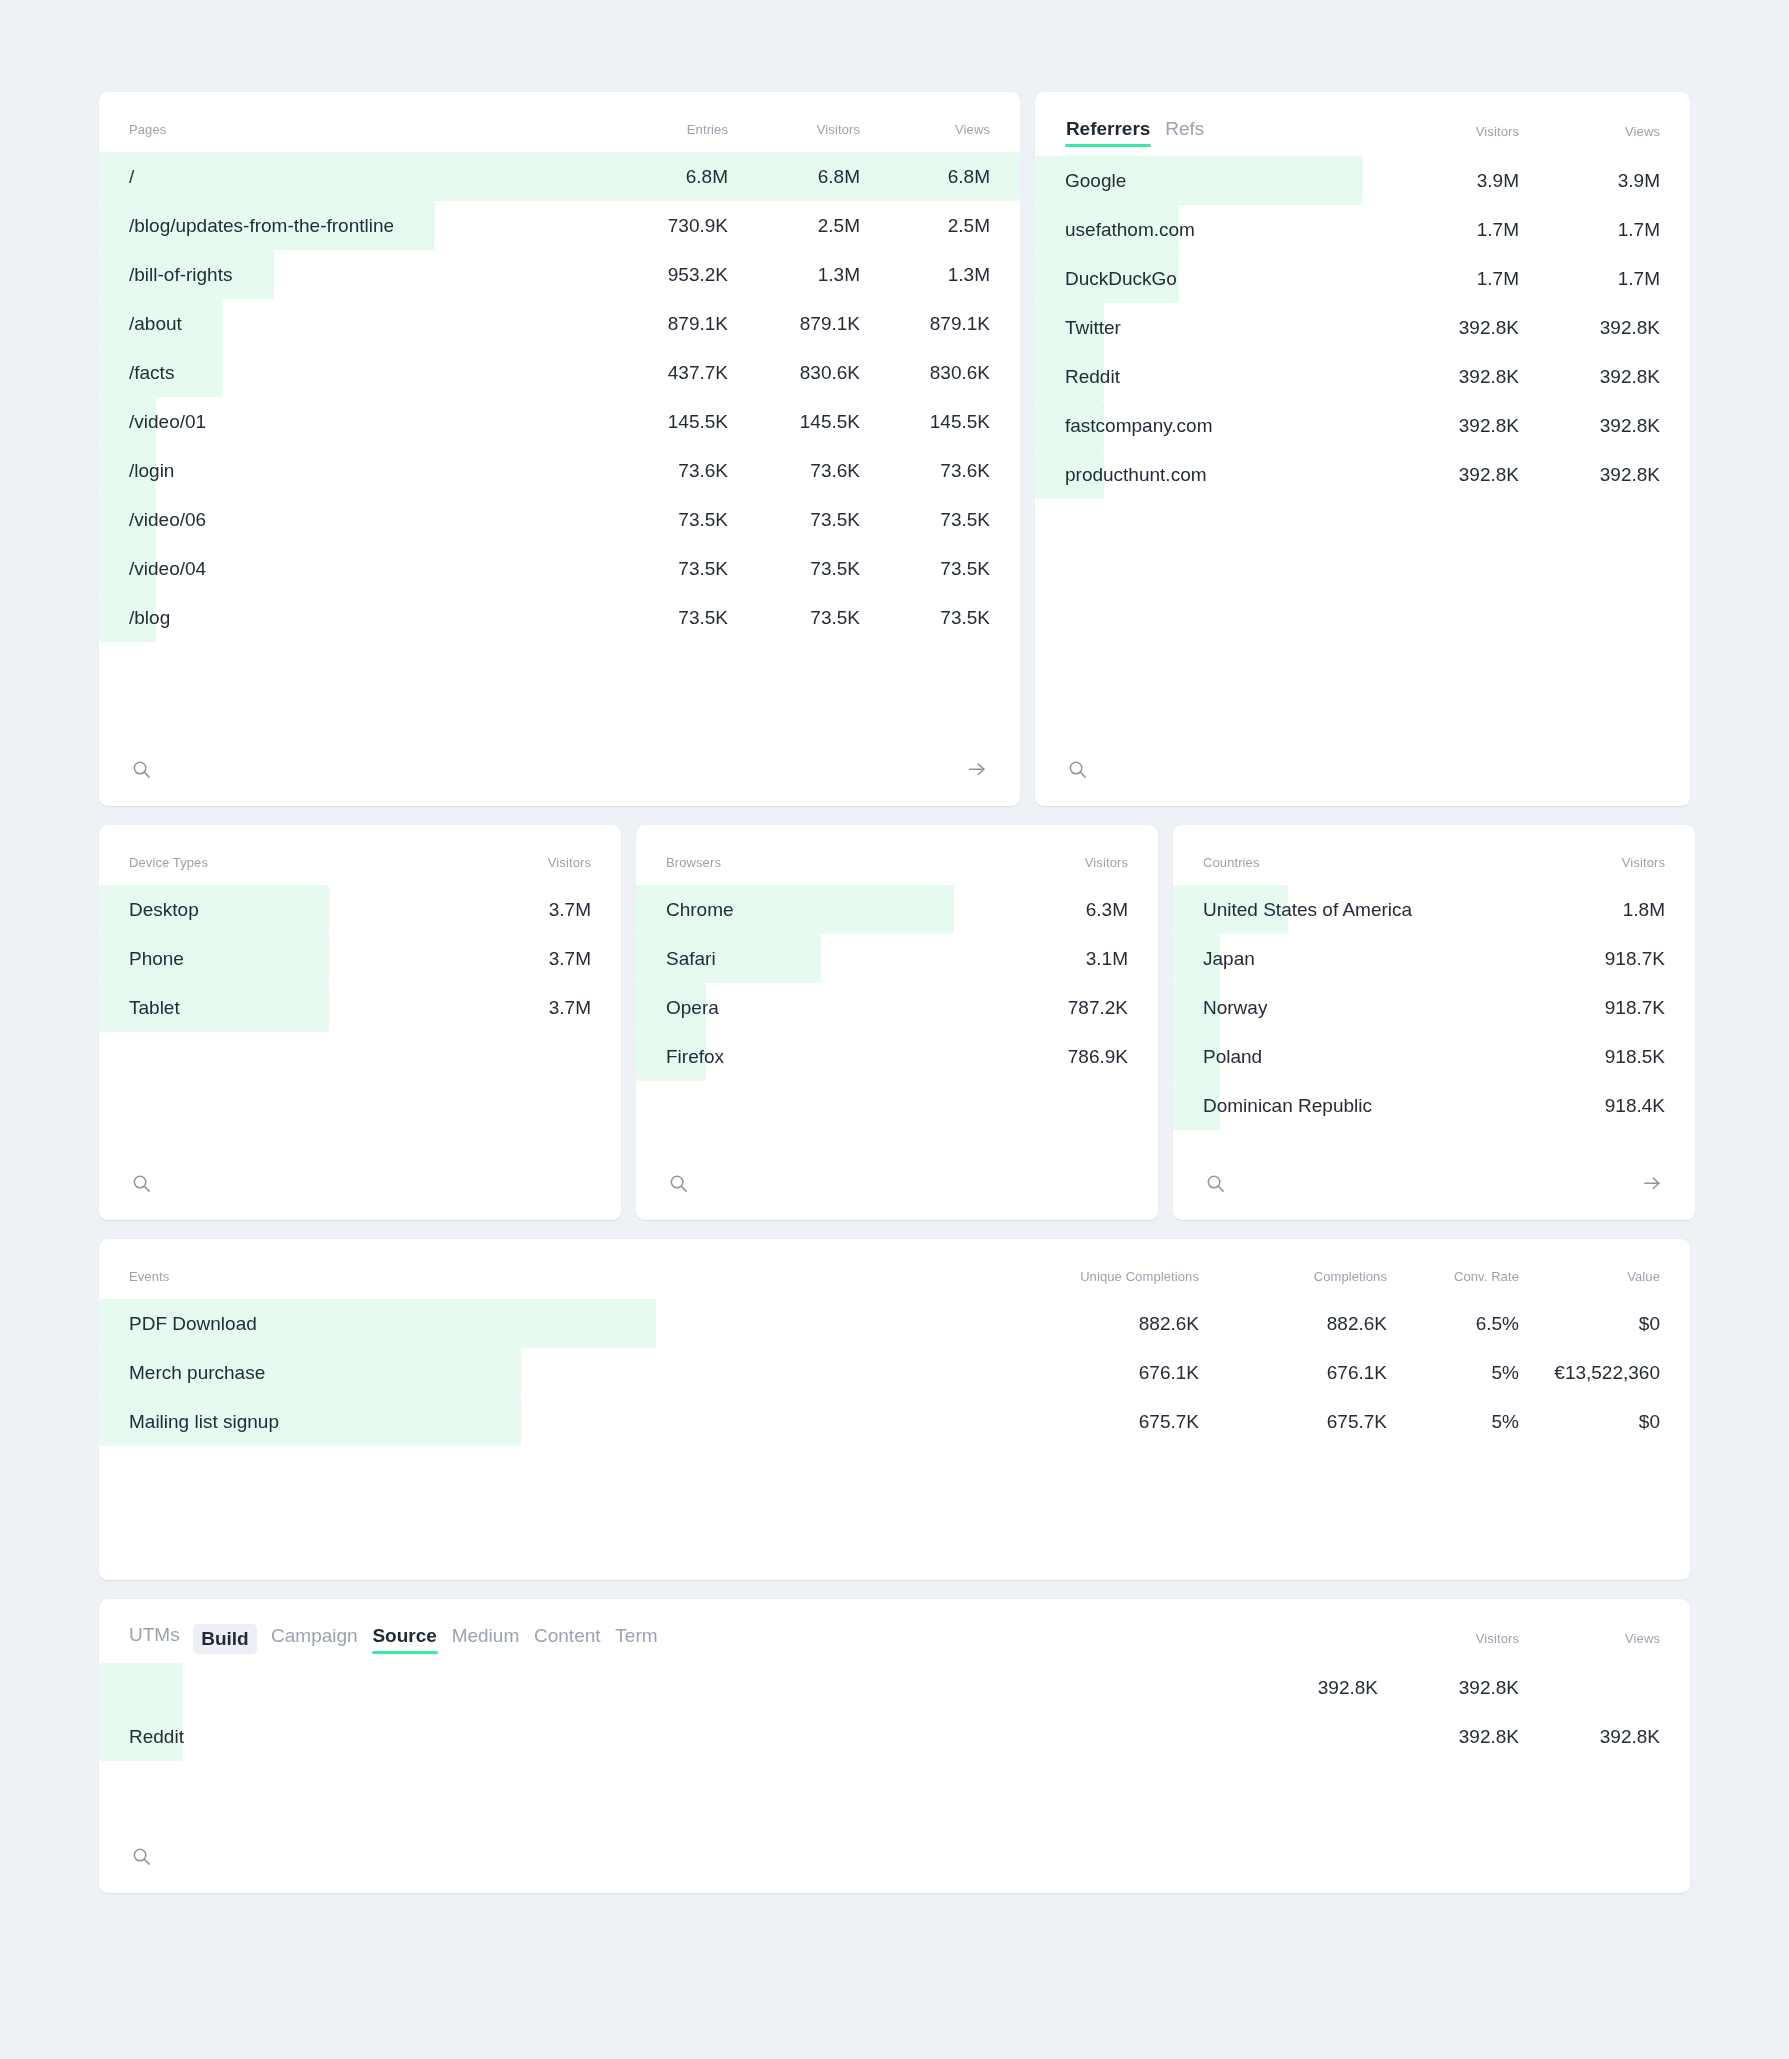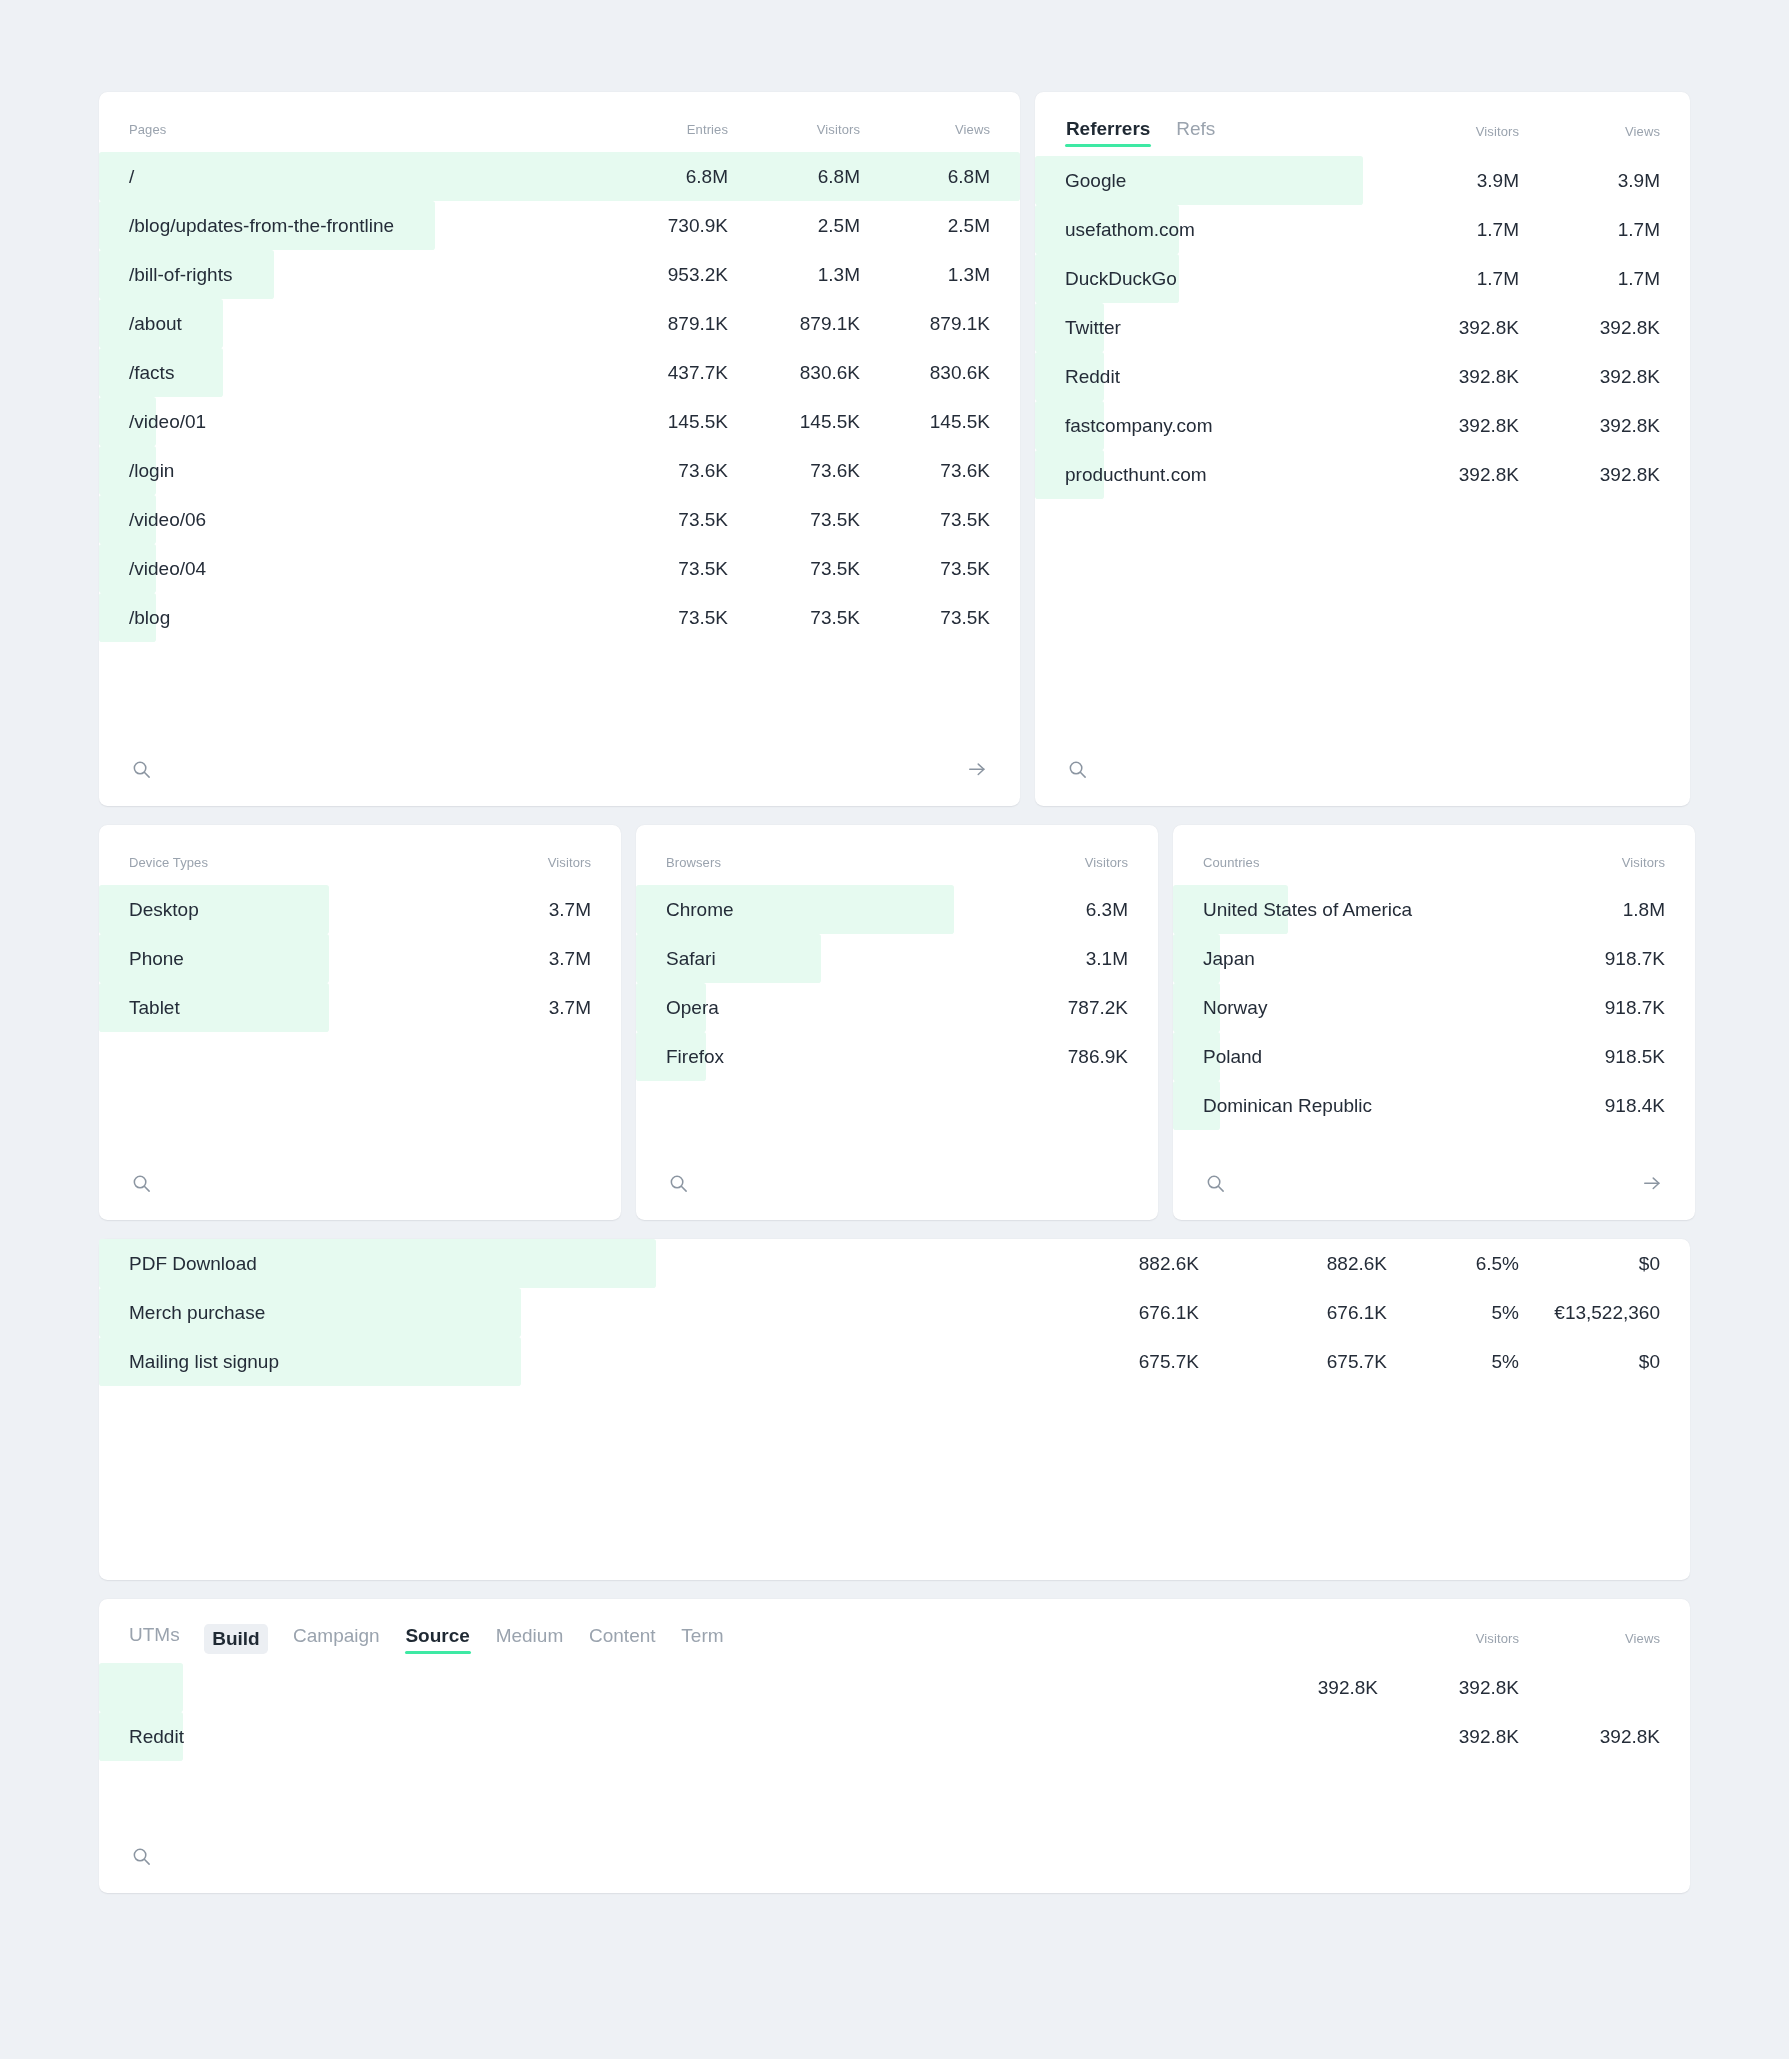--- a/index.html
+++ b/index.html
@@ -38,21 +38,21 @@
   .th {
     font-size: 13px;
     color: #9aa3ae;
     font-weight: 400;
     white-space: nowrap;
     letter-spacing: 0.1px;
   }
   .th.num { text-align: right; }
 
   
-  .tabset { display: flex; align-items: center; gap: 24px; }
+  .tabset { display: flex; align-items: center; gap: 13px; }
   .tab {
     font-size: 19px;
     color: #9aa3ae;
     position: relative;
     padding: 1.9px 0.9px 6.6px 0.9px;
     white-space: nowrap;
     cursor: pointer;
   }
   .tab.active {
     color: #1f2933;
@@ -445,20 +445,27 @@
           <svg width="22.6" height="22.6" viewBox="0 0 24 24" fill="none" stroke="currentColor" stroke-width="1.6" stroke-linecap="round" stroke-linejoin="round">
             <line x1="4" y1="12" x2="19" y2="12"></line>
               <polyline points="13,6.5 19,12 13,17.5"></polyline>
           </svg>
         </span>
       </div>
     </div>
   </div>
 
   <div class="card full h-events">
+    <div class="thead cols-events">
+      <div class="th">Events</div>
+      <div class="th num">Unique Completions</div>
+      <div class="th num">Completions</div>
+      <div class="th num">Conv. Rate</div>
+      <div class="th num">Value</div>
+    </div>
     <div class="tbody" id="events-body">
         <div class="trow cols-events">
           <div class="bar" style="width: 35%;"></div>
           <div class="cell label">PDF Download</div>
           <div class="cell num">882.6K</div>
           <div class="cell num">882.6K</div>
           <div class="cell num">6.5%</div>
           <div class="cell num">$0</div>
         </div>
         <div class="trow cols-events">

